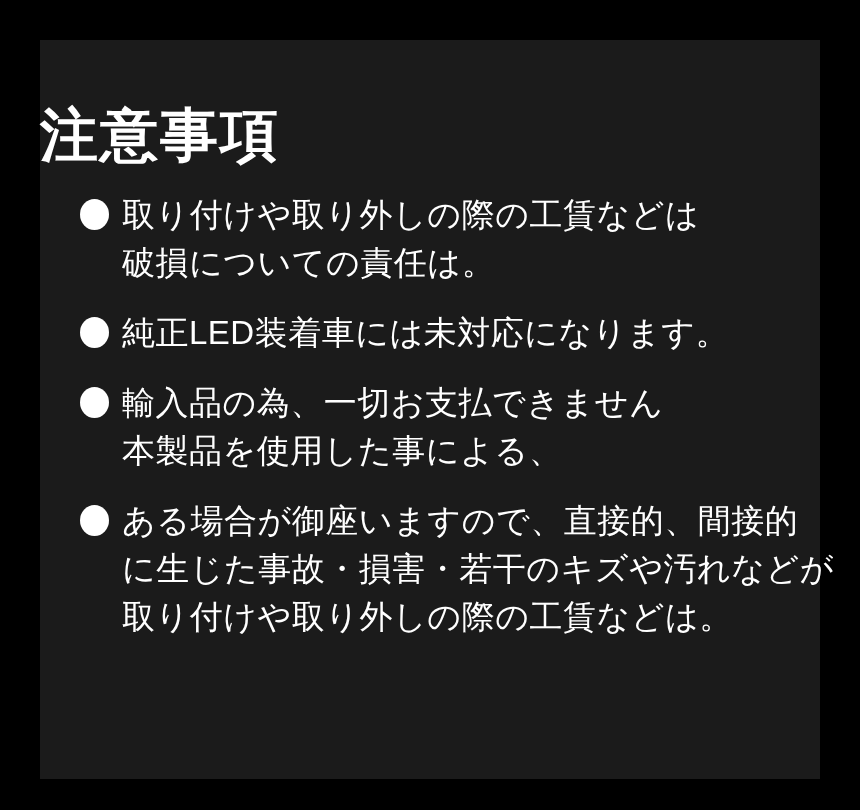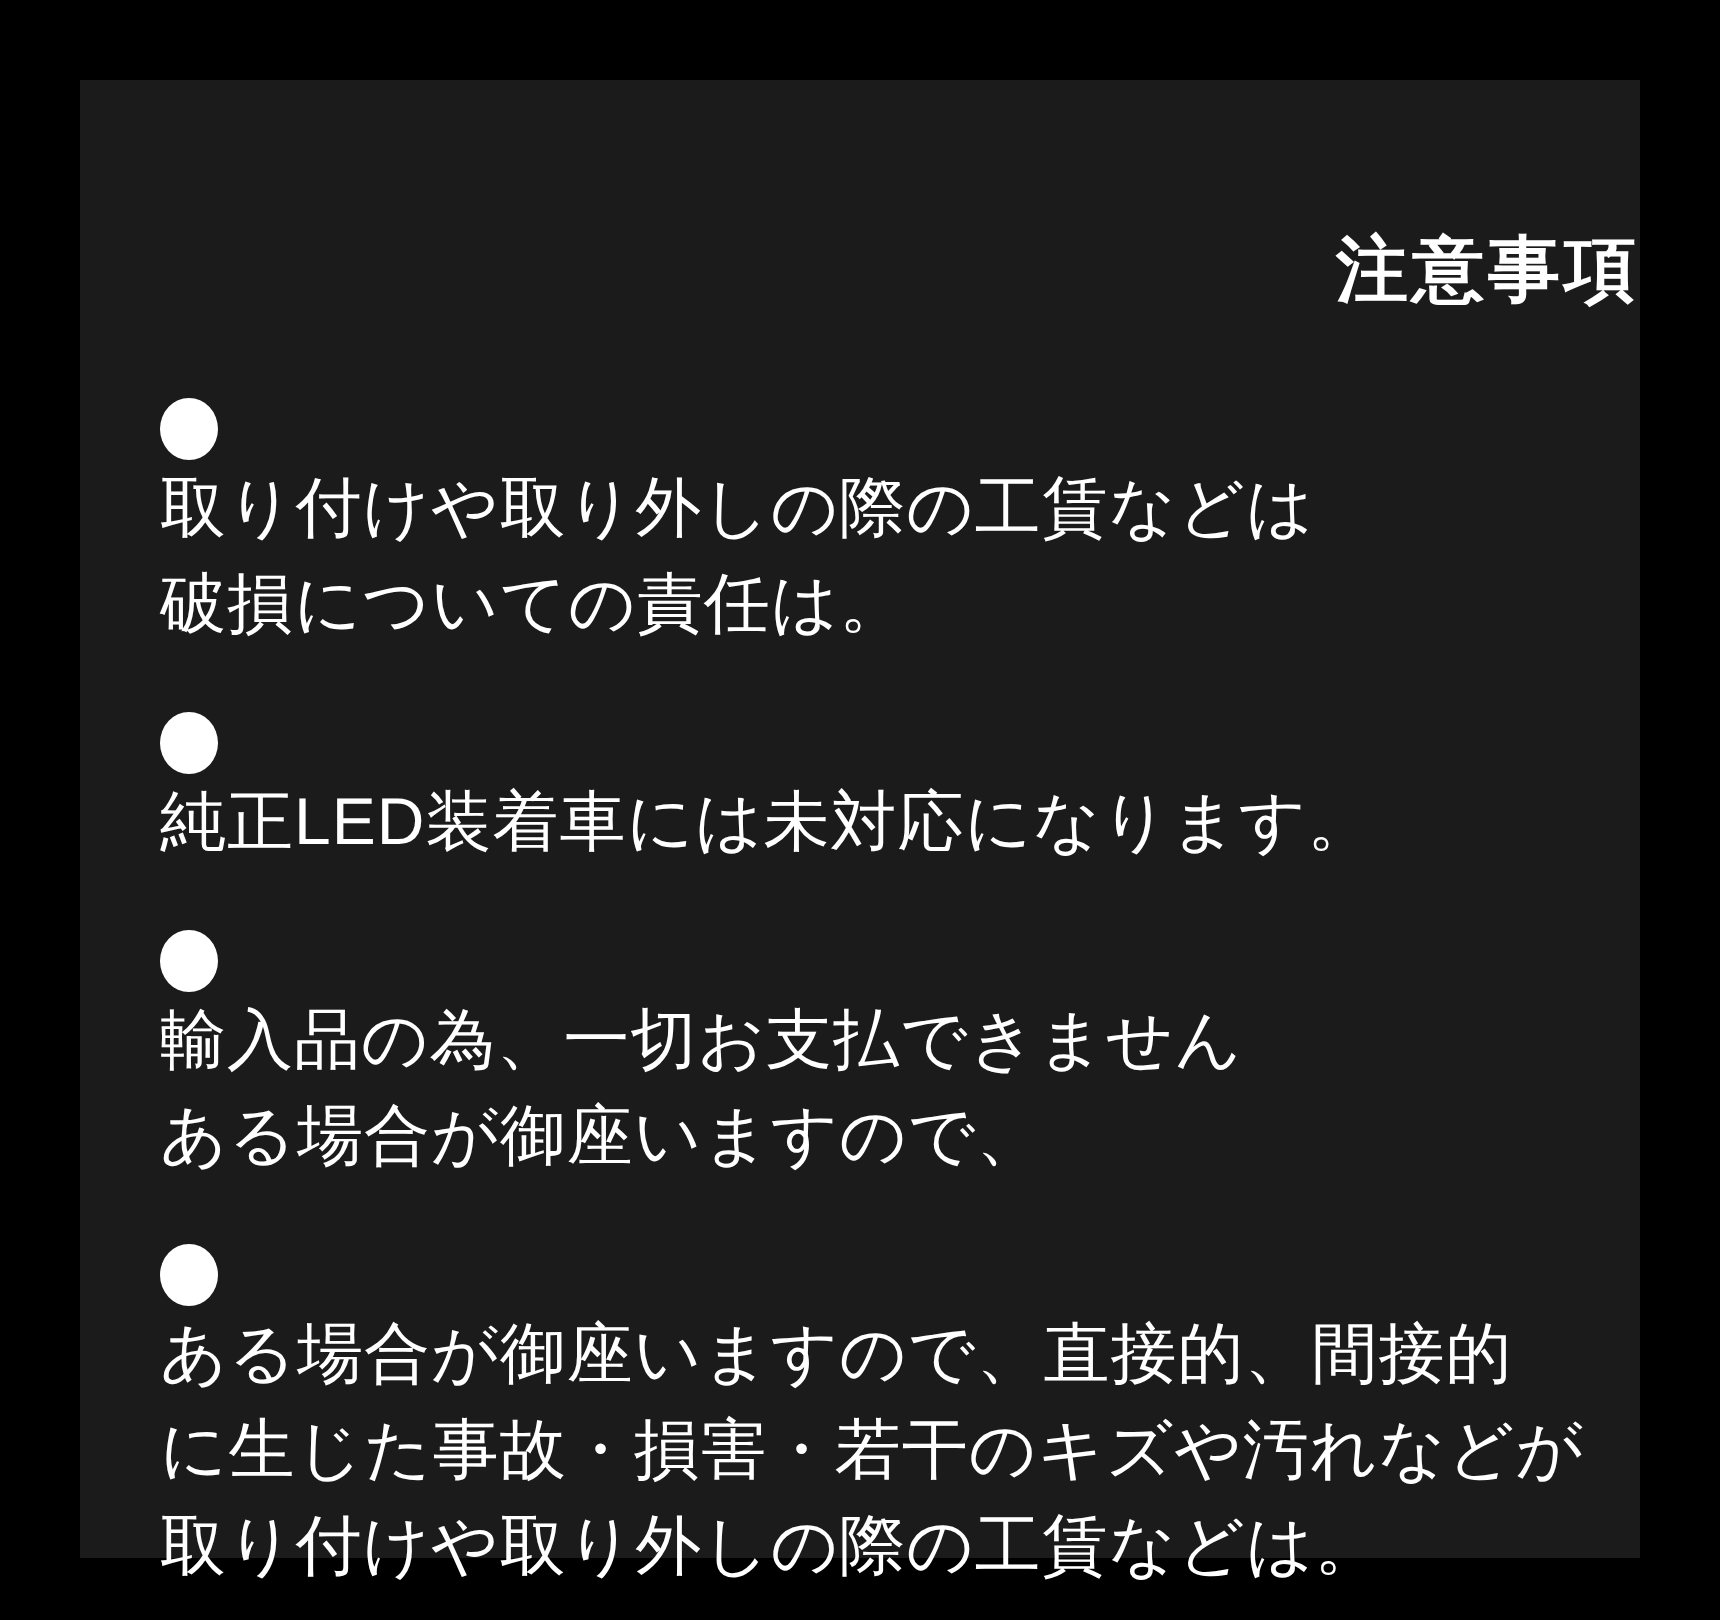--- a/index.html
+++ b/index.html
@@ -25,36 +25,35 @@
     position: absolute;
     left: 40px;
     top: 40px;
     width: 780px;
     height: 739px;
     background: var(--panel-background);
     padding-top: 64px;
   }
   .title {
     margin: 0;
-    text-align: right;
+    text-align: left;
     color: var(--text-color);
-    font-size: 36px;
+    font-size: 58px;
     line-height: 62px;
     font-weight: 700;
     letter-spacing: 2px;
   }
   .notes {
     margin: 25px 28px 0 40px;
   }
   .note {
     display: flex;
     align-items: flex-start;
     margin-bottom: 22px;
     color: var(--text-color);
-    flex-direction: column;
   }
   .note:last-child { margin-bottom: 0; }
   .bullet {
     flex: none;
     width: 29px;
     height: 31px;
     border-radius: 50%;
     background: var(--bullet-color);
     margin: 8px 13px 0 0;
   }
@@ -88,21 +87,21 @@
       <span class="bullet"></span>
       <div class="note-text">
         <div class="note-line">純正LED装着車には未対応になります。</div>
       </div>
     </div>
 
     <div class="note">
       <span class="bullet"></span>
       <div class="note-text">
         <div class="note-line">輸入品の為、一切お支払できません</div>
-        <div class="note-line">ある場合が御座いますので、</div>
+        <div class="note-line">本製品を使用した事による、</div>
       </div>
     </div>
 
     <div class="note">
       <span class="bullet"></span>
       <div class="note-text">
         <div class="note-line">ある場合が御座いますので、直接的、間接的</div>
         <div class="note-line">に生じた事故・損害・若干のキズや汚れなどが</div>
         <div class="note-line">取り付けや取り外しの際の工賃などは。</div>
       </div>

